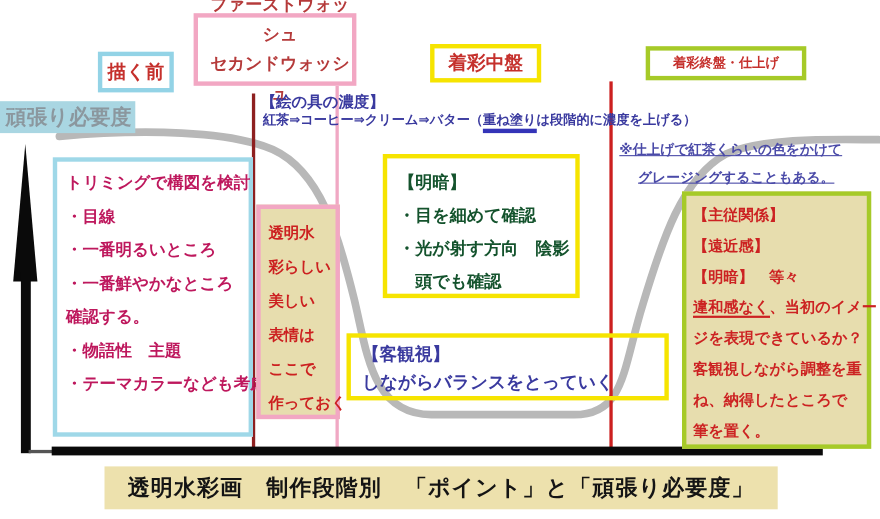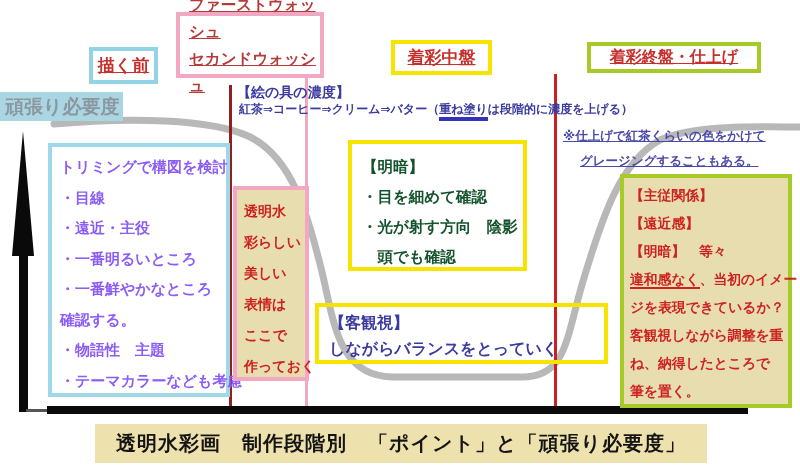--- a/index.html
+++ b/index.html
@@ -6,38 +6,38 @@
   .canvas{
     position:relative;width:800px;height:472px;background:#fff;overflow:hidden;
     font-family:"Liberation Sans","DejaVu Sans",sans-serif;font-weight:bold;
   }
   .abs{position:absolute;box-sizing:border-box;}
   svg.layer{position:absolute;left:0;top:0;z-index:1;}
   .z2{z-index:2;}
 
   
   .stage{display:flex;align-items:center;justify-content:center;background:#fff;
-         color:#c5302c;text-align:left;text-decoration:underline;}
+         color:#c5302c;text-align:center;}
   .stage-before{left:89px;top:47px;width:69px;height:37px;border:4px solid #93d3e6;font-size:17px;}
   .stage-wash{left:176px;top:12px;width:148px;height:66px;border:4px solid #f2a7c3;
               background:#fff;color:#b53a3a;font-size:15.5px;display:flex;flex-direction:column;
               justify-content:center;align-items:flex-start;padding-left:9px;line-height:27px;}
   .stage-mid{left:391px;top:40px;width:101px;height:35px;border:4px solid #f6e400;font-size:17px;}
-  .stage-finish{left:587px;top:42px;width:174px;height:31px;border:4px solid #a6ca28;font-size:16px;}
+  .stage-finish{left:587px;top:42px;width:146px;height:31px;border:4px solid #a6ca28;font-size:12px;}
 
   .effort-label{left:0;top:92px;width:123px;height:29px;background:#a9d6e2;color:#8b979e;
                 font-size:19px;display:flex;align-items:center;padding-left:5px;}
 
   .density-heading{left:237px;top:84px;color:#3a3a9f;font-size:14px;text-align:center;}
   .density-line{left:239px;top:101px;color:#3a3a9f;font-size:12px;white-space:nowrap;}
   .density-line .u{border-bottom:4px solid #3434b8;padding-bottom:1px;}
   .glaze1{left:563px;top:128px;color:#4a4aa8;font-size:12.5px;text-decoration:underline;white-space:nowrap;}
   .glaze2{left:560px;top:153px;color:#4a4aa8;font-size:12.5px;text-decoration:underline;white-space:nowrap;margin-left:20px;}
   .trimming{left:48px;top:143px;width:182px;height:254px;border:4px solid #9fd8e8;background:#fff;
-            color:#8b5cf6;font-size:15px;padding:5px 0 0 8px;line-height:30.5px;white-space:nowrap;}
+            color:#be185d;font-size:15px;padding:5px 0 0 8px;line-height:30.5px;white-space:nowrap;}
   .washpoint{left:233px;top:186px;width:76px;height:195px;border:4px solid #f2a7c3;background:#e7ddae;
              color:#cc2020;font-size:14px;padding:6px 0 0 7px;line-height:31px;white-space:nowrap;}
   .meian{left:348px;top:140px;width:179px;height:131px;border:4px solid #f6e400;background:transparent;
          color:#14532d;font-size:15.5px;padding:8px 0 0 10px;line-height:30px;white-space:nowrap;}
   .kyakkan{left:315px;top:303px;width:293px;height:61px;border:4px solid #f6e400;background:transparent;
            color:#3a3a9f;font-size:16px;padding:3px 0 0 10px;line-height:26px;white-space:nowrap;}
   .finishbox{left:620px;top:174px;width:172px;height:234px;border:4px solid #a6ca28;background:#e7ddae;
              color:#cc2222;font-size:13.8px;padding:4px 0 0 6px;line-height:28px;white-space:nowrap;}
   .finishbox .u{border-bottom:2px solid #cc2222;}
 
@@ -91,21 +91,20 @@
   <div class="abs z2 density-line">
     <span>紅茶⇒コーヒー⇒クリーム⇒バター（</span><span class="u">重ね塗り</span><span>は段階的に濃度を上げる）</span>
   </div>
 
   <div class="abs z2 glaze1">※仕上げで紅茶くらいの色をかけて</div>
   <div class="abs z2 glaze2">グレージングすることもある。</div>
 
   <div class="abs z2 trimming">
     <div>トリミングで構図を検討</div>
     <div>・目線</div>
-    <div>・遠近・主役</div>
     <div>・一番明るいところ</div>
     <div>・一番鮮やかなところ</div>
     <div>確認する。</div>
     <div>・物語性　主題</div>
     <div>・テーマカラーなども考慮</div>
   </div>
 
   <div class="abs z2 washpoint">
     <div>透明水</div>
     <div>彩らしい</div>

